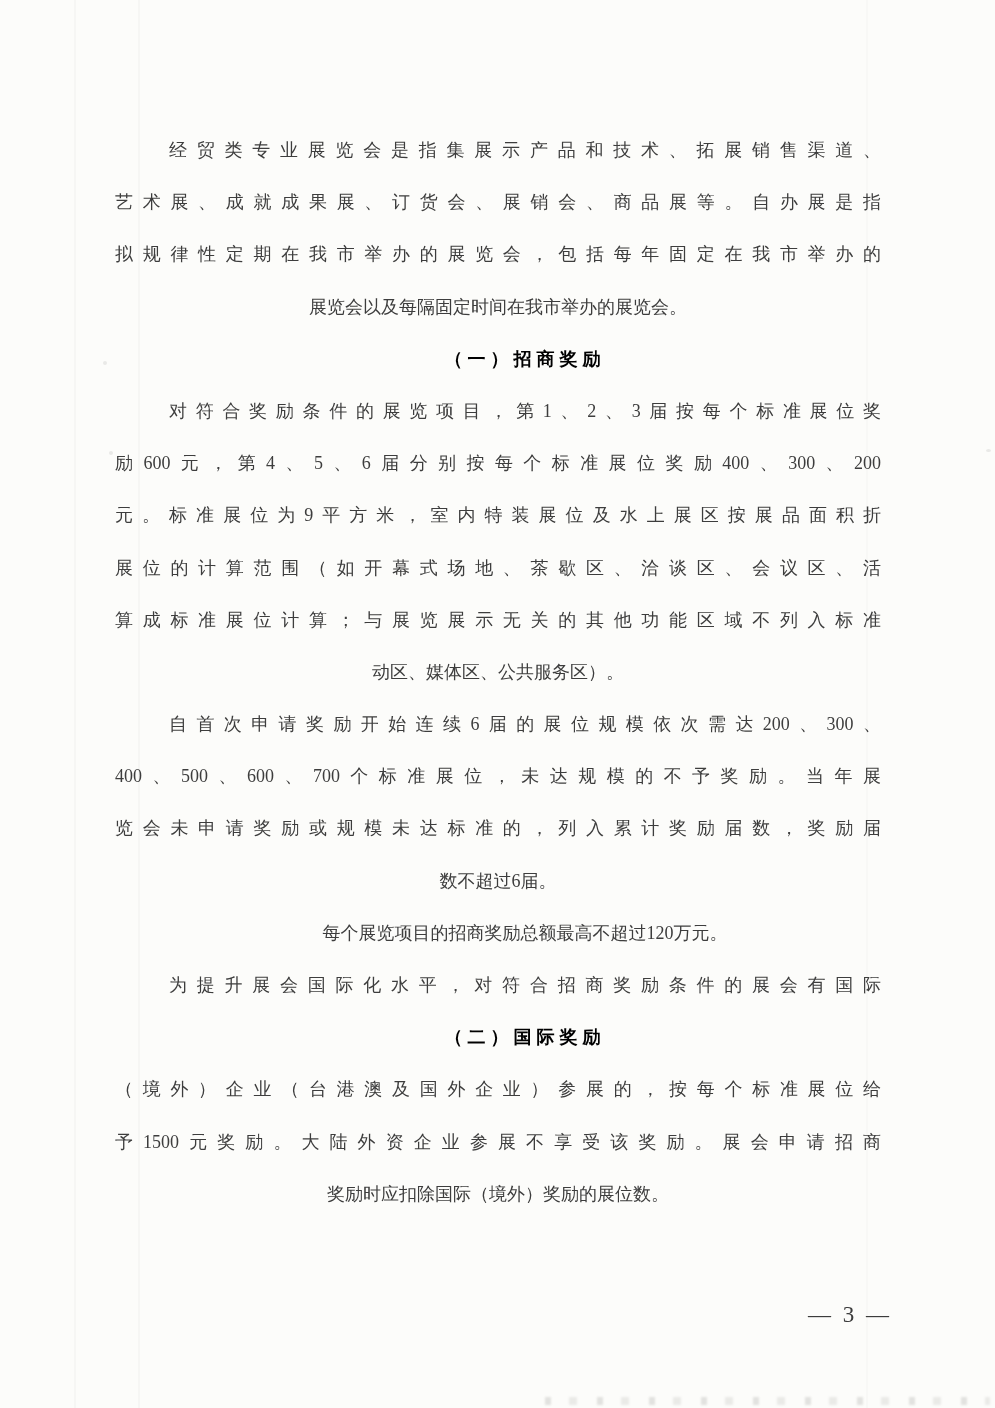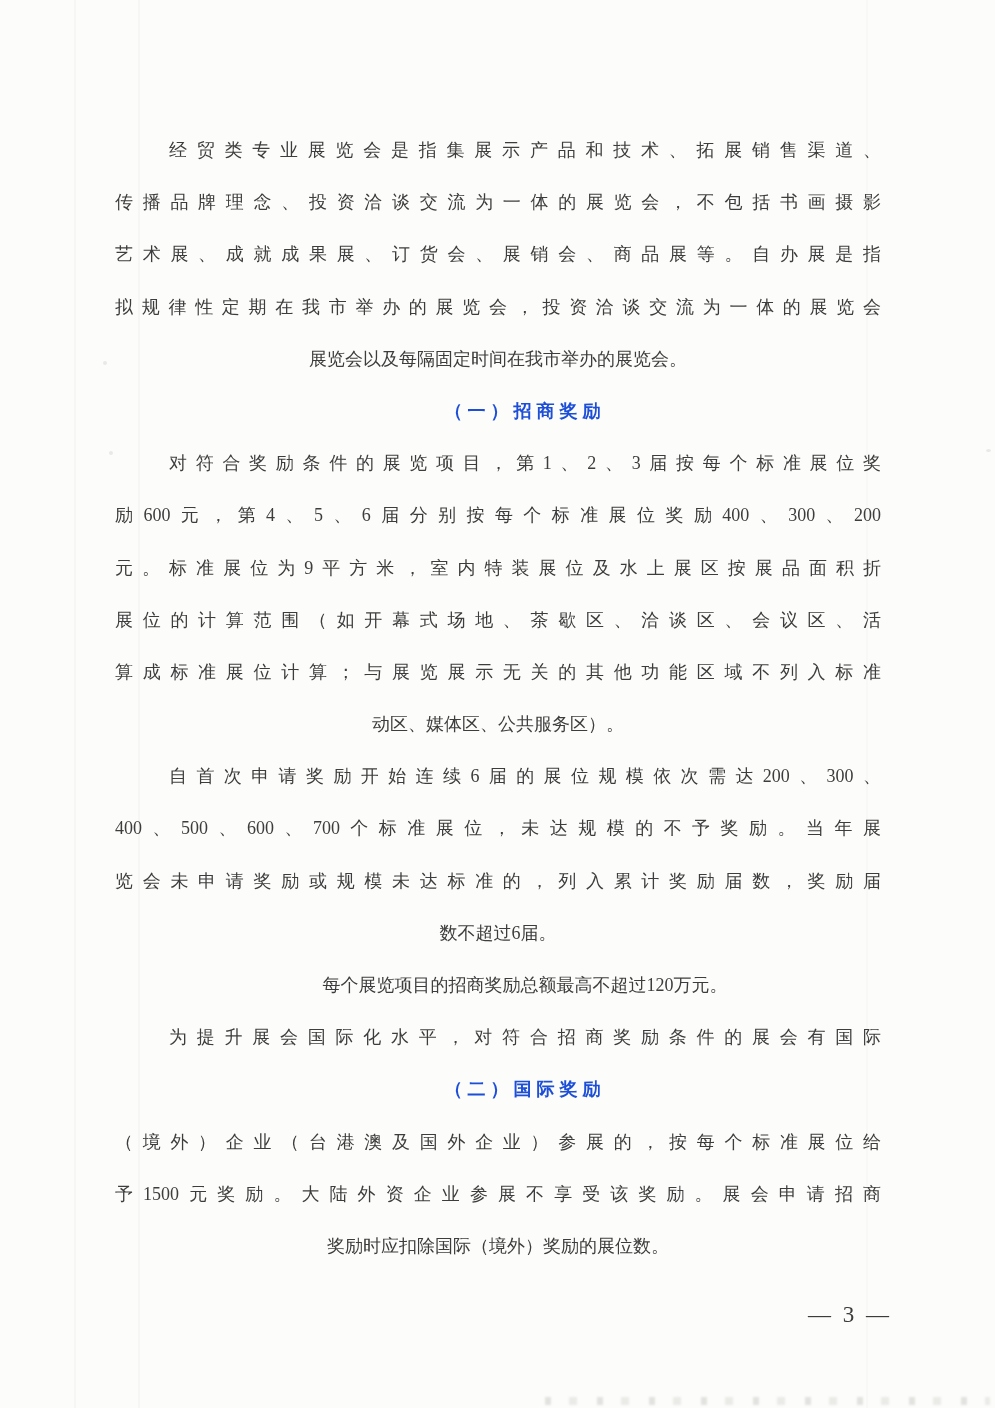--- a/index.html
+++ b/index.html
@@ -60,21 +60,21 @@
     text-align: center;
   }
   .line.just {
     text-align: justify;
     text-align-last: justify;
     text-justify: inter-character;
   }
   .line.indent { text-indent: 54px; }
   .line.head {
     font-weight: 700;
-    color: #1d4ed8;
+    color: #000000;
     letter-spacing: 5px;
   }
   .page-number {
     position: absolute;
     left: 790px;
     top: 1297px;
     width: 120px;
     height: 36px;
     line-height: 36px;
     text-align: center;
@@ -92,23 +92,22 @@
   <div class="vline v2"></div>
   <div class="vline v3"></div>
   <div class="speck s1"></div>
   <div class="speck s2"></div>
   <div class="speck s3"></div>
   <div class="bottom-noise"></div>
 
   <div class="content">
 
     <div class="line indent just">经贸类专业展览会是指集展示产品和技术、拓展销售渠道、</div>
-    <div class="line just">传播品牌理念、投资洽谈交流为一体的展览会，不包括书画摄影</div>
     <div class="line just">艺术展、成就成果展、订货会、展销会、商品展等。自办展是指</div>
-    <div class="line just">拟规律性定期在我市举办的展览会，投资洽谈交流为一体的展览会</div>
+    <div class="line just">拟规律性定期在我市举办的展览会，包括每年固定在我市举办的</div>
     <div class="line">展览会以及每隔固定时间在我市举办的展览会。</div>
 
     <div class="line indent head">（一）招商奖励</div>
 
     <div class="line indent just">对符合奖励条件的展览项目，第1、2、3届按每个标准展位奖</div>
     <div class="line just">励600元，第4、5、6届分别按每个标准展位奖励400、300、200</div>
     <div class="line just">元。标准展位为9平方米，室内特装展位及水上展区按展品面积折</div>
     <div class="line just">展位的计算范围（如开幕式场地、茶歇区、洽谈区、会议区、活</div>
     <div class="line just">算成标准展位计算；与展览展示无关的其他功能区域不列入标准</div>
     <div class="line">动区、媒体区、公共服务区）。</div>

